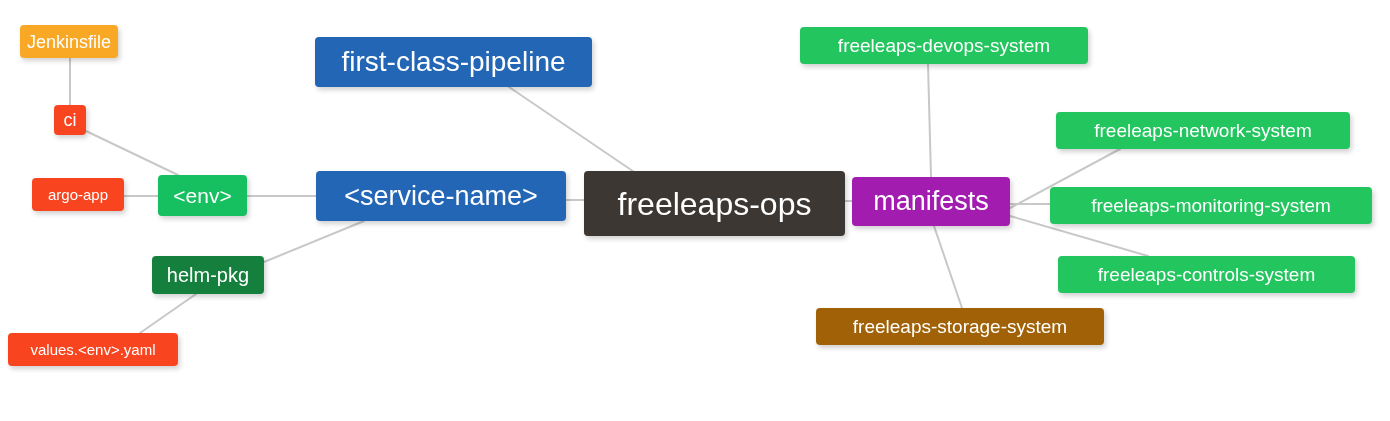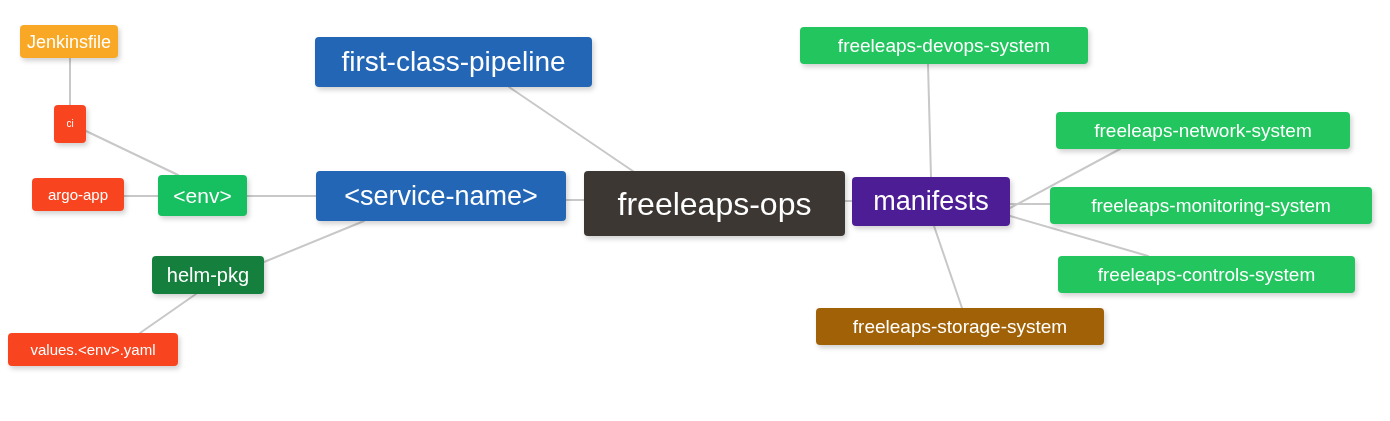--- a/index.html
+++ b/index.html
@@ -64,21 +64,21 @@
       <line x1="931" y1="177" x2="928" y2="64" stroke="#c8c8c8" stroke-width="2" stroke-linecap="round"></line>
       <line x1="1010" y1="208" x2="1120" y2="149" stroke="#c8c8c8" stroke-width="2" stroke-linecap="round"></line>
       <line x1="1010" y1="204" x2="1050" y2="204" stroke="#c8c8c8" stroke-width="2" stroke-linecap="round"></line>
       <line x1="1010" y1="216" x2="1148" y2="256" stroke="#c8c8c8" stroke-width="2" stroke-linecap="round"></line>
       <line x1="934" y1="226" x2="962" y2="308" stroke="#c8c8c8" stroke-width="2" stroke-linecap="round"></line>
     </svg>
   <div id="node-layer">
       <div class="node" style="left: 20px; top: 25px; width: 98px; height: 33px; background: rgb(249, 168, 38); font-size: 18px;">
         <span class="node-label">Jenkinsfile</span>
       </div>
-      <div class="node" style="left: 54px; top: 105px; width: 32px; height: 38px; background: rgb(248, 68, 31); font-size: 10px;">
+      <div class="node" style="left: 54px; top: 105px; width: 32px; height: 30px; background: rgb(248, 68, 31); font-size: 18px;">
         <span class="node-label">ci</span>
       </div>
       <div class="node" style="left: 32px; top: 178px; width: 92px; height: 33px; background: rgb(248, 68, 31); font-size: 15px;">
         <span class="node-label">argo-app</span>
       </div>
       <div class="node" style="left: 158px; top: 175px; width: 89px; height: 41px; background: rgb(22, 191, 95); font-size: 21px;">
         <span class="node-label">&lt;env&gt;</span>
       </div>
       <div class="node" style="left: 152px; top: 256px; width: 112px; height: 38px; background: #15803d; font-size: 20px;">
         <span class="node-label">helm-pkg</span>
@@ -88,21 +88,21 @@
       </div>
       <div class="node" style="left: 315px; top: 37px; width: 277px; height: 50px; background: rgb(34, 102, 181); font-size: 28px;">
         <span class="node-label">first-class-pipeline</span>
       </div>
       <div class="node" style="left: 316px; top: 171px; width: 250px; height: 50px; background: rgb(34, 102, 181); font-size: 27px;">
         <span class="node-label">&lt;service-name&gt;</span>
       </div>
       <div class="node" style="left: 584px; top: 171px; width: 261px; height: 65px; background: rgb(60, 55, 51); font-size: 32px;">
         <span class="node-label">freeleaps-ops</span>
       </div>
-      <div class="node" style="left: 852px; top: 177px; width: 158px; height: 49px; background: #4c1d95; font-size: 27px;">
+      <div class="node" style="left: 852px; top: 177px; width: 158px; height: 49px; background: #a21caf; font-size: 27px;">
         <span class="node-label">manifests</span>
       </div>
       <div class="node" style="left: 800px; top: 27px; width: 288px; height: 37px; background: rgb(34, 197, 94); font-size: 19px;">
         <span class="node-label">freeleaps-devops-system</span>
       </div>
       <div class="node" style="left: 1056px; top: 112px; width: 294px; height: 37px; background: rgb(34, 197, 94); font-size: 19px;">
         <span class="node-label">freeleaps-network-system</span>
       </div>
       <div class="node" style="left: 1050px; top: 187px; width: 322px; height: 37px; background: rgb(34, 197, 94); font-size: 19px;">
         <span class="node-label">freeleaps-monitoring-system</span>

